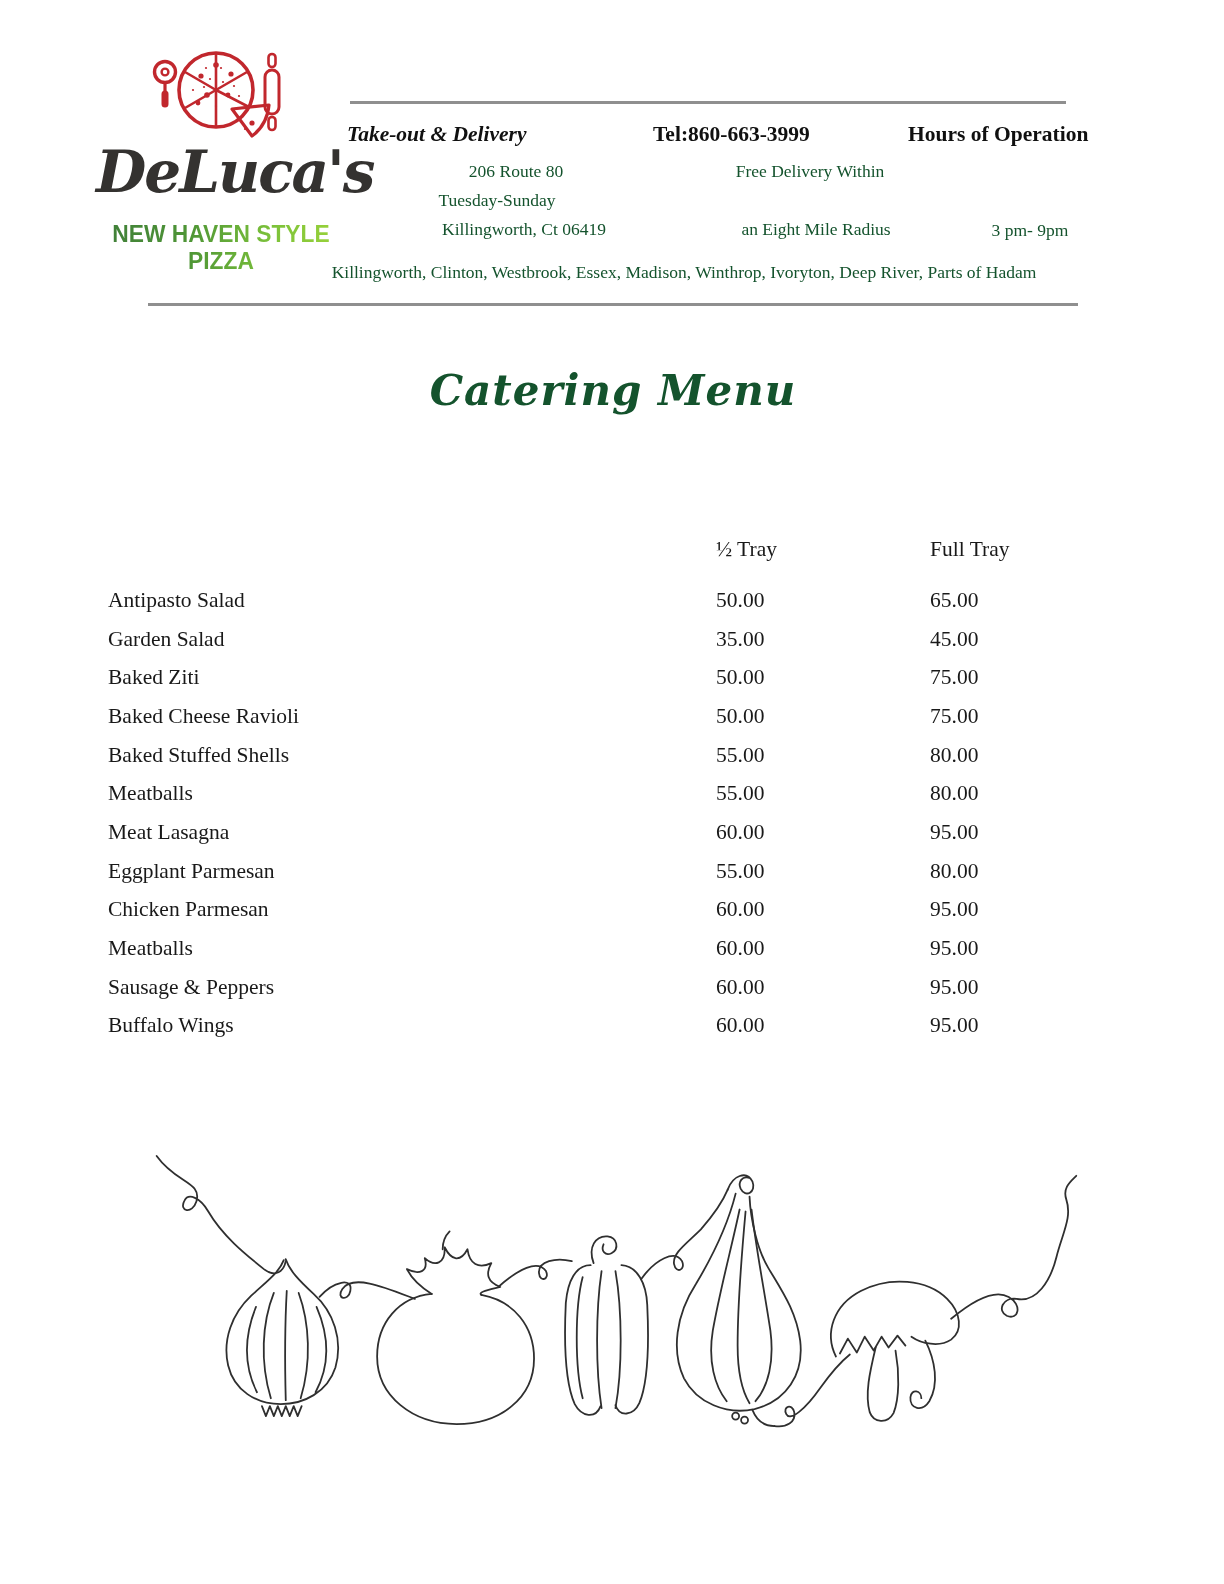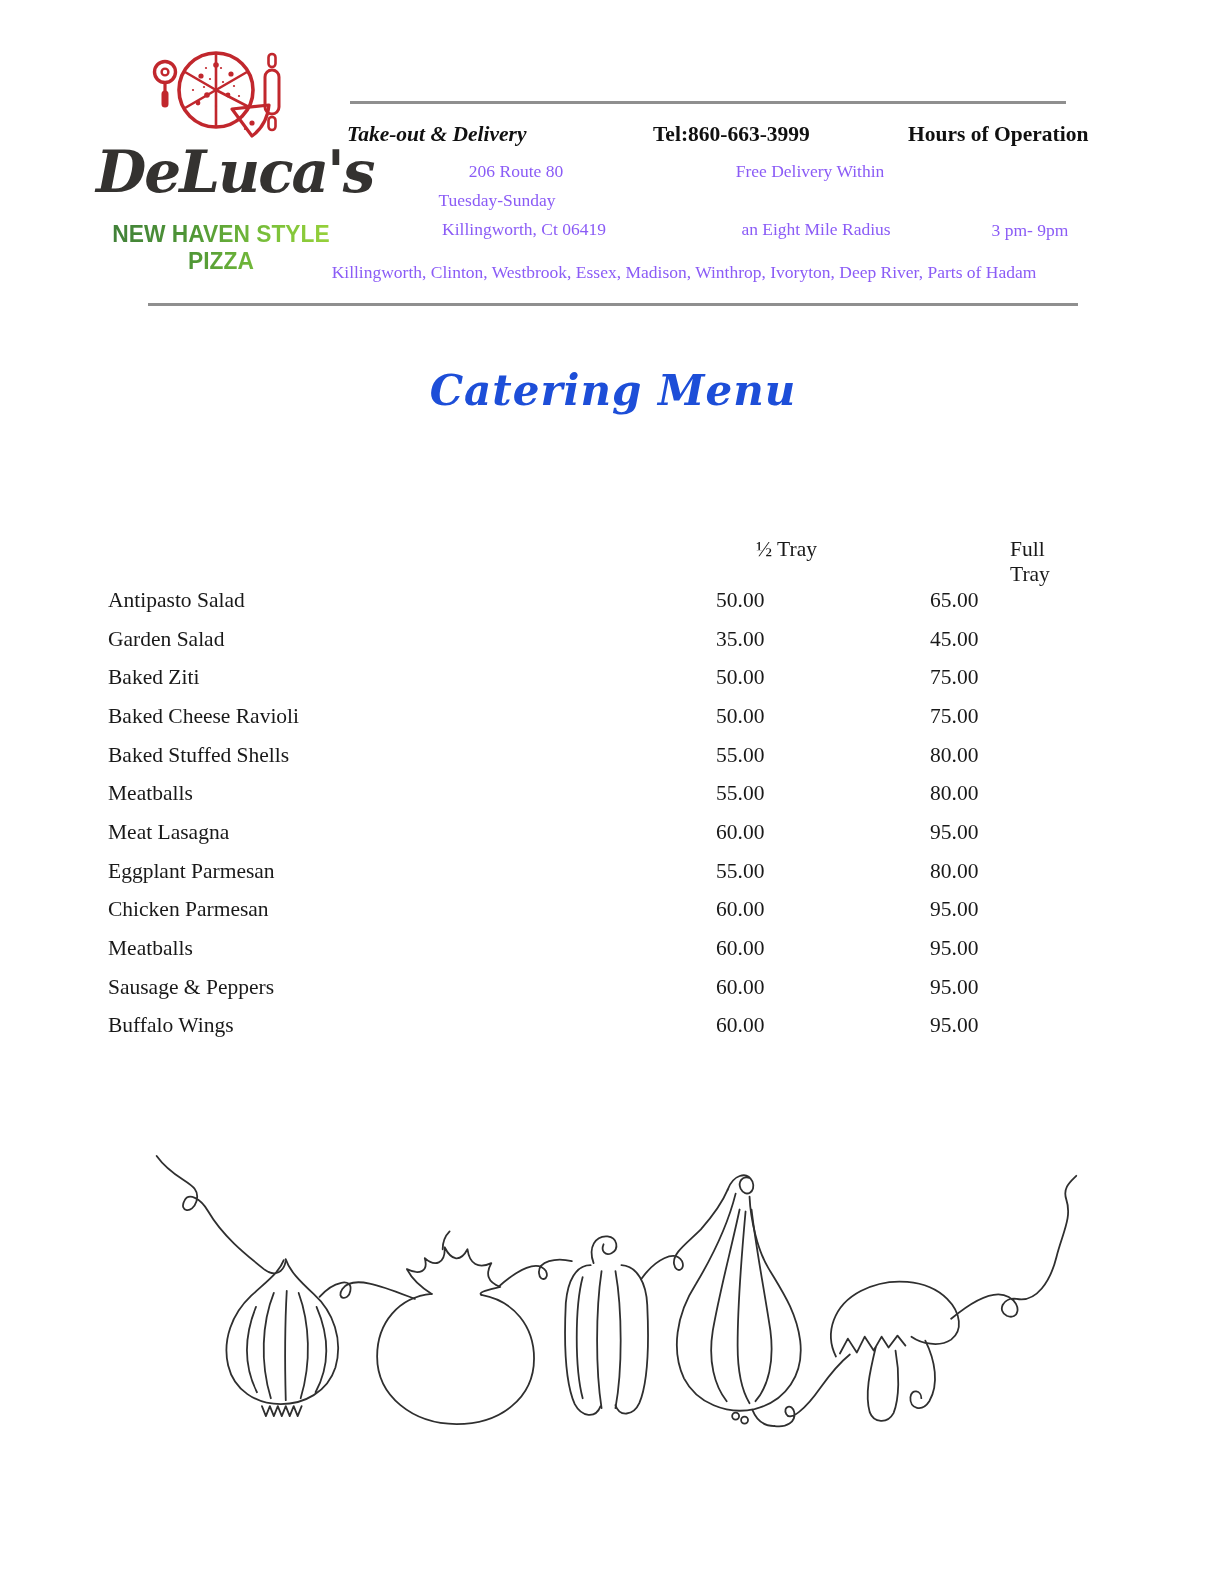--- a/index.html
+++ b/index.html
@@ -5,21 +5,21 @@
   html,body{margin:0;padding:0;background:#ffffff;}
   .page{position:relative;width:1224px;height:1584px;background:#ffffff;overflow:hidden;
         font-family:"Liberation Serif", serif;color:#1a1a1a;}
   .abs{position:absolute;white-space:nowrap;}
   .ctr{transform:translateX(-50%);}
   
   .rule{position:absolute;background:#8f8f8f;height:3px;}
   .rule-top{left:350px;top:101px;width:716px;}
   .rule-bottom{left:148px;top:303px;width:930px;}
   .hb{font-weight:bold;font-size:21.5px;color:#101010;}
-  .hn{font-size:17.5px;color:#8b5cf6;}
+  .hn{font-size:17.5px;color:#14532d;}
   .pos-takeout{left:347px;top:122px;font-style:italic;}
   .pos-phone{left:653px;top:122px;}
   .pos-hours{left:908px;top:122px;}
   .pos-addr1{left:516px;top:161px;}
   .pos-fd1{left:810px;top:161px;}
   .pos-days{left:497px;top:190px;}
   .pos-addr2{left:524px;top:219px;}
   .pos-fd2{left:816px;top:219px;}
   .pos-hoursv{left:1030px;top:220px;text-align:right;}
   .pos-towns{left:684px;top:262px;}
@@ -31,25 +31,25 @@
   .tagline{position:absolute;left:90px;top:221px;width:262px;text-align:center;
            font-family:"Liberation Sans", sans-serif;font-weight:bold;font-size:23.5px;
            letter-spacing:0px;color:#57a02e;transform:scaleX(.97);}
   @supports (-webkit-background-clip: text) {
     .tagline{background:linear-gradient(90deg,#3e7c39 0%,#4f9636 38%,#7cc23a 70%,#9ed53a 100%);
              -webkit-background-clip:text;background-clip:text;color:transparent;}
   }
   
   .menu-title{position:absolute;left:613px;top:366px;transform:translateX(-50%);
               font-family:"DejaVu Serif", serif;font-style:italic;font-weight:600;
-              font-size:42px;color:#1d4ed8;letter-spacing:1px;white-space:nowrap;}
+              font-size:42px;color:#14532d;letter-spacing:1px;white-space:nowrap;}
   
   .menu{position:absolute;left:108px;top:533px;width:916px;font-size:21.5px;color:#191919;}
   .menu-row{display:grid;grid-template-columns:608px 214px 1fr;align-items:center;height:38.7px;}
-  .menu-head{height:48px;align-items:start;gap:40px;}
+  .menu-head{height:48px;align-items:start;}
   .menu-head > div{padding-top:4px;}
   
   .veg-art{position:absolute;left:138px;top:1142px;}
 </style>
 </head>
 <body>
 
 <div class="page">
 
   <svg class="logo-icon" width="140" height="95" viewBox="0 0 140 95">

